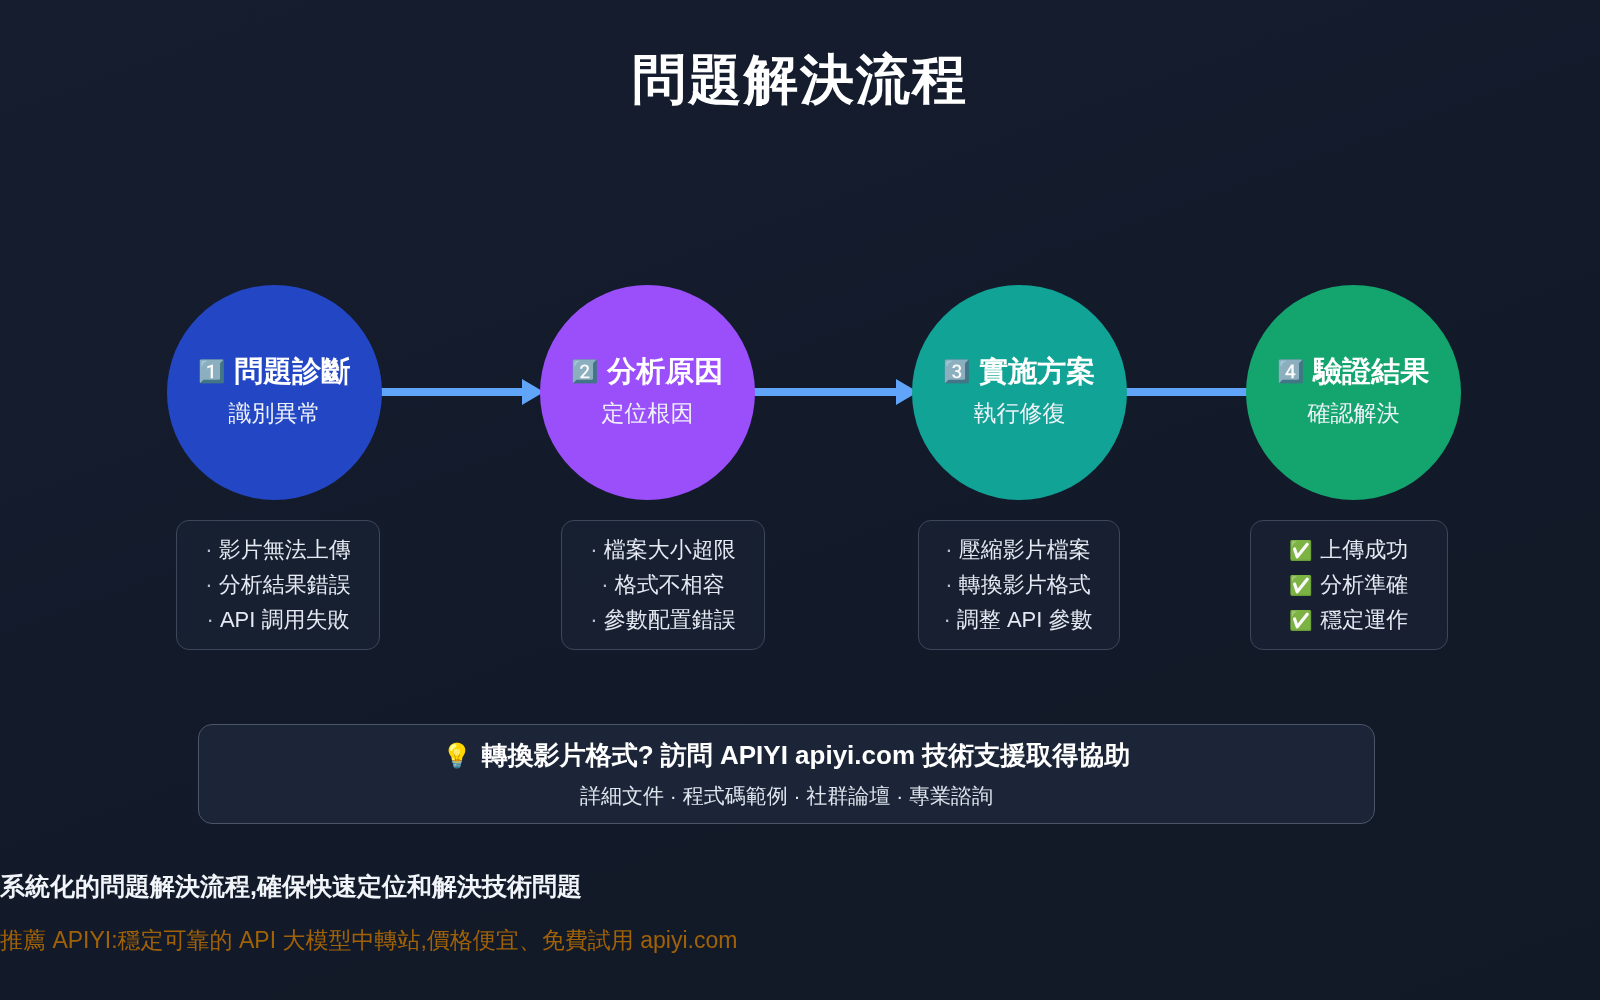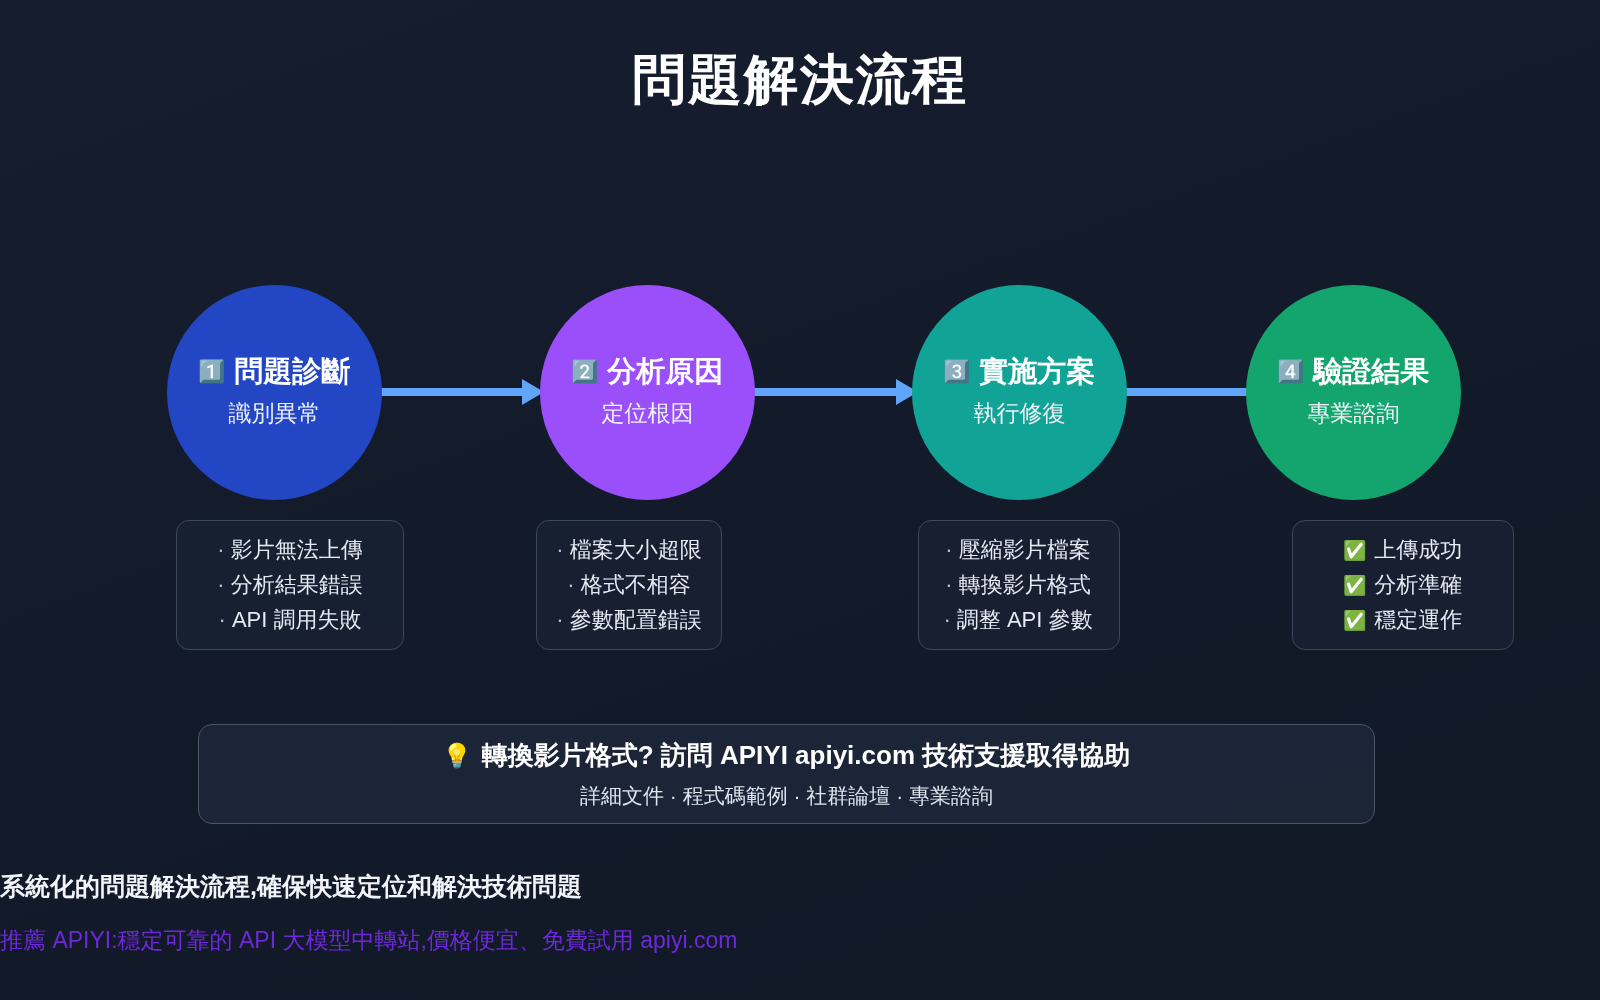--- a/index.html
+++ b/index.html
@@ -139,24 +139,24 @@
   }
   .detail-item .bullet {
     color: #b7c1d2;
     margin-right: 6px;
   }
   .detail-item .check {
     margin-right: 7px;
     font-family: "DejaVu Sans", sans-serif;
     font-size: 19px;
   }
-  #box-0 { left: 176px; width: 228px; }
-  #box-1 { left: 536px; width: 186px; }
+  #box-0 { left: 176px; width: 204px; }
+  #box-1 { left: 561px; width: 204px; }
   #box-2 { left: 918px; width: 202px; padding-left: 16px; }
-  #box-3 { left: 1292px; width: 222px; }
+  #box-3 { left: 1250px; width: 198px; }
 
   
   .banner {
     position: absolute;
     left: 198px;
     top: 724px;
     width: 1177px;
     height: 100px;
     border: 1px solid #4a5568;
     border-radius: 14px;
@@ -194,21 +194,21 @@
     width: 1334px;
   }
   .footer-line-1 {
     font-size: 25px;
     font-weight: bold;
     color: #f1f4f9;
     margin-bottom: 22px;
   }
   .footer-line-2 {
     font-size: 23px;
-    color: #6d28d9;
+    color: #a16207;
   }
 </style>
 </head>
 <body>
 
 <div class="page-title">問題解決流程</div>
 
 <div class="flow">
 
   <div class="connector" id="conn-0">
@@ -245,21 +245,21 @@
       <span>實施方案</span>
     </div>
     <div class="node-sub">執行修復</div>
   </div>
 
   <div class="node" id="node-3" style="background: rgb(20, 165, 111);">
     <div class="node-title">
       <span class="node-badge">4️⃣</span>
       <span>驗證結果</span>
     </div>
-    <div class="node-sub">專業諮詢</div>
+    <div class="node-sub">確認解決</div>
   </div>
 </div>
 
 <div class="details">
 
   <div class="detail-box" id="box-0">
     <div class="detail-item">
       <span class="bullet">·</span><span>影片無法上傳</span>
     </div>
     <div class="detail-item">

